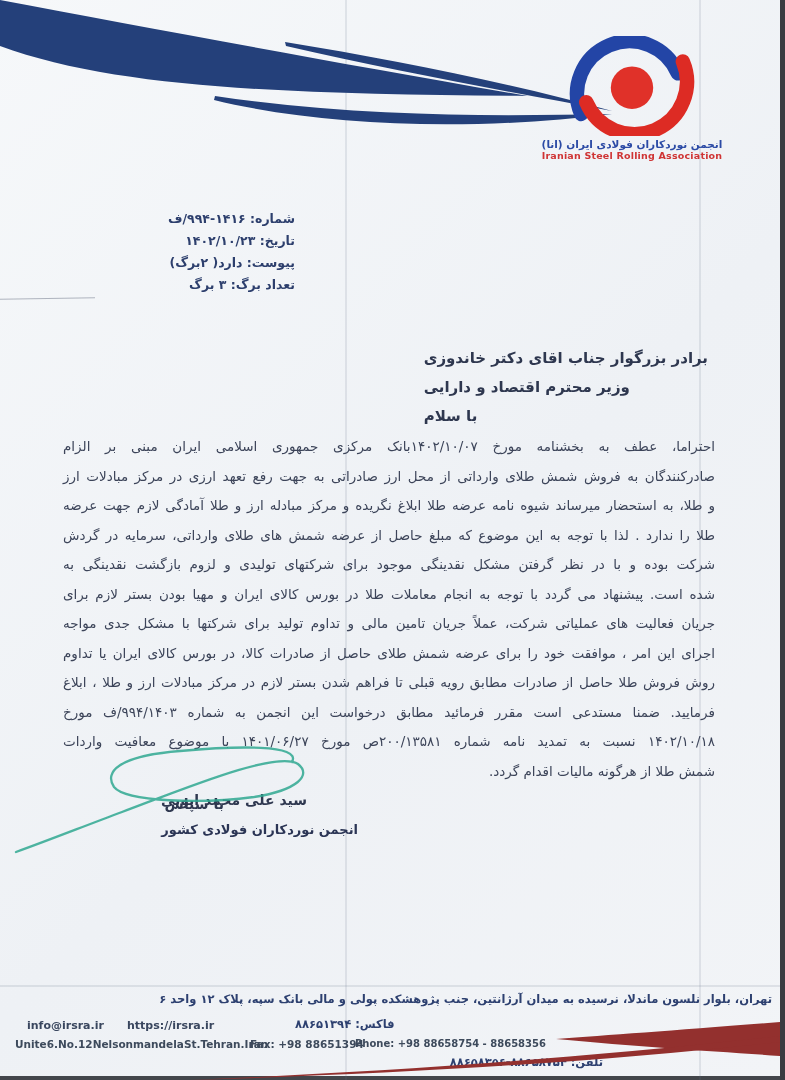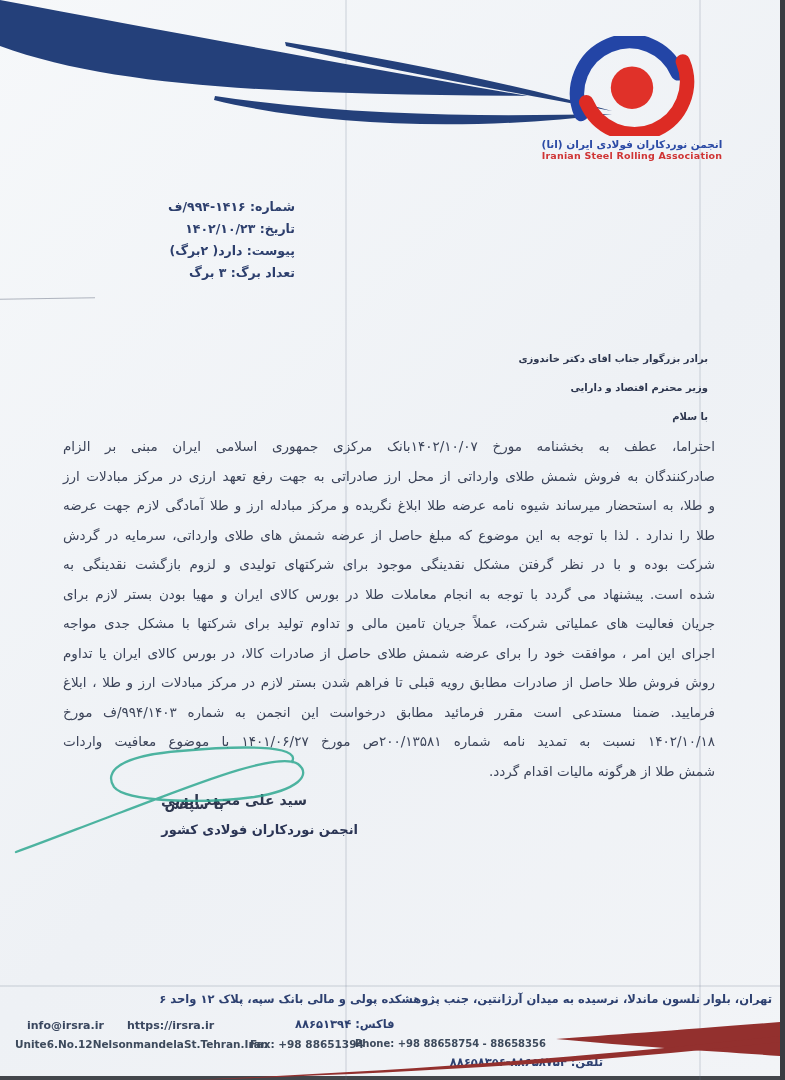--- a/index.html
+++ b/index.html
@@ -18,27 +18,27 @@
   .fold-v{position:absolute;top:0;width:2px;height:1080px;background:rgba(100,110,135,0.14);}
   .fold-h{position:absolute;left:0;width:100%;height:2px;background:rgba(115,122,140,0.16);}
   .scratch{position:absolute;height:1px;background:rgba(90,100,120,0.45);}
 
   
   .logo-wrap{position:absolute;right:48px;top:36px;width:200px;text-align:center;}
   .logo-name-fa{margin-top:2px;font-size:10.5px;font-weight:bold;color:#2b4aa5;direction:rtl;}
   .logo-name-en{font-size:9.5px;font-weight:bold;color:#cf3434;letter-spacing:.2px;}
 
   
-  .meta{position:absolute;top:196px;right:485px;direction:rtl;text-align:right;
+  .meta{position:absolute;top:208px;right:485px;direction:rtl;text-align:right;
         color:#2d3f6d;font-size:12.5px;font-weight:bold;line-height:22px;white-space:nowrap;}
   .meta .row span{display:inline;}
 
   
-  .recipient{position:absolute;top:344px;right:72px;direction:rtl;text-align:right;
-             color:#2e374f;font-size:10px;font-weight:bold;line-height:29px;white-space:nowrap;}
+  .recipient{position:absolute;top:344px;right:72px;direction:rtl;text-align:left;
+             color:#2e374f;font-size:15px;font-weight:bold;line-height:29px;white-space:nowrap;}
 
   
   .body-text{position:absolute;top:432px;left:63px;width:652px;direction:rtl;
              color:#3c4459;font-size:13.5px;}
   .body-line{line-height:29.5px;text-align:justify;text-align-last:justify;}
   .body-line.last{text-align-last:right;}
 
   
   .sig-closing{position:absolute;top:760px;right:556px;direction:rtl;color:#2f3850;
                font-size:14px;font-weight:bold;white-space:nowrap;margin-top:36px;}

